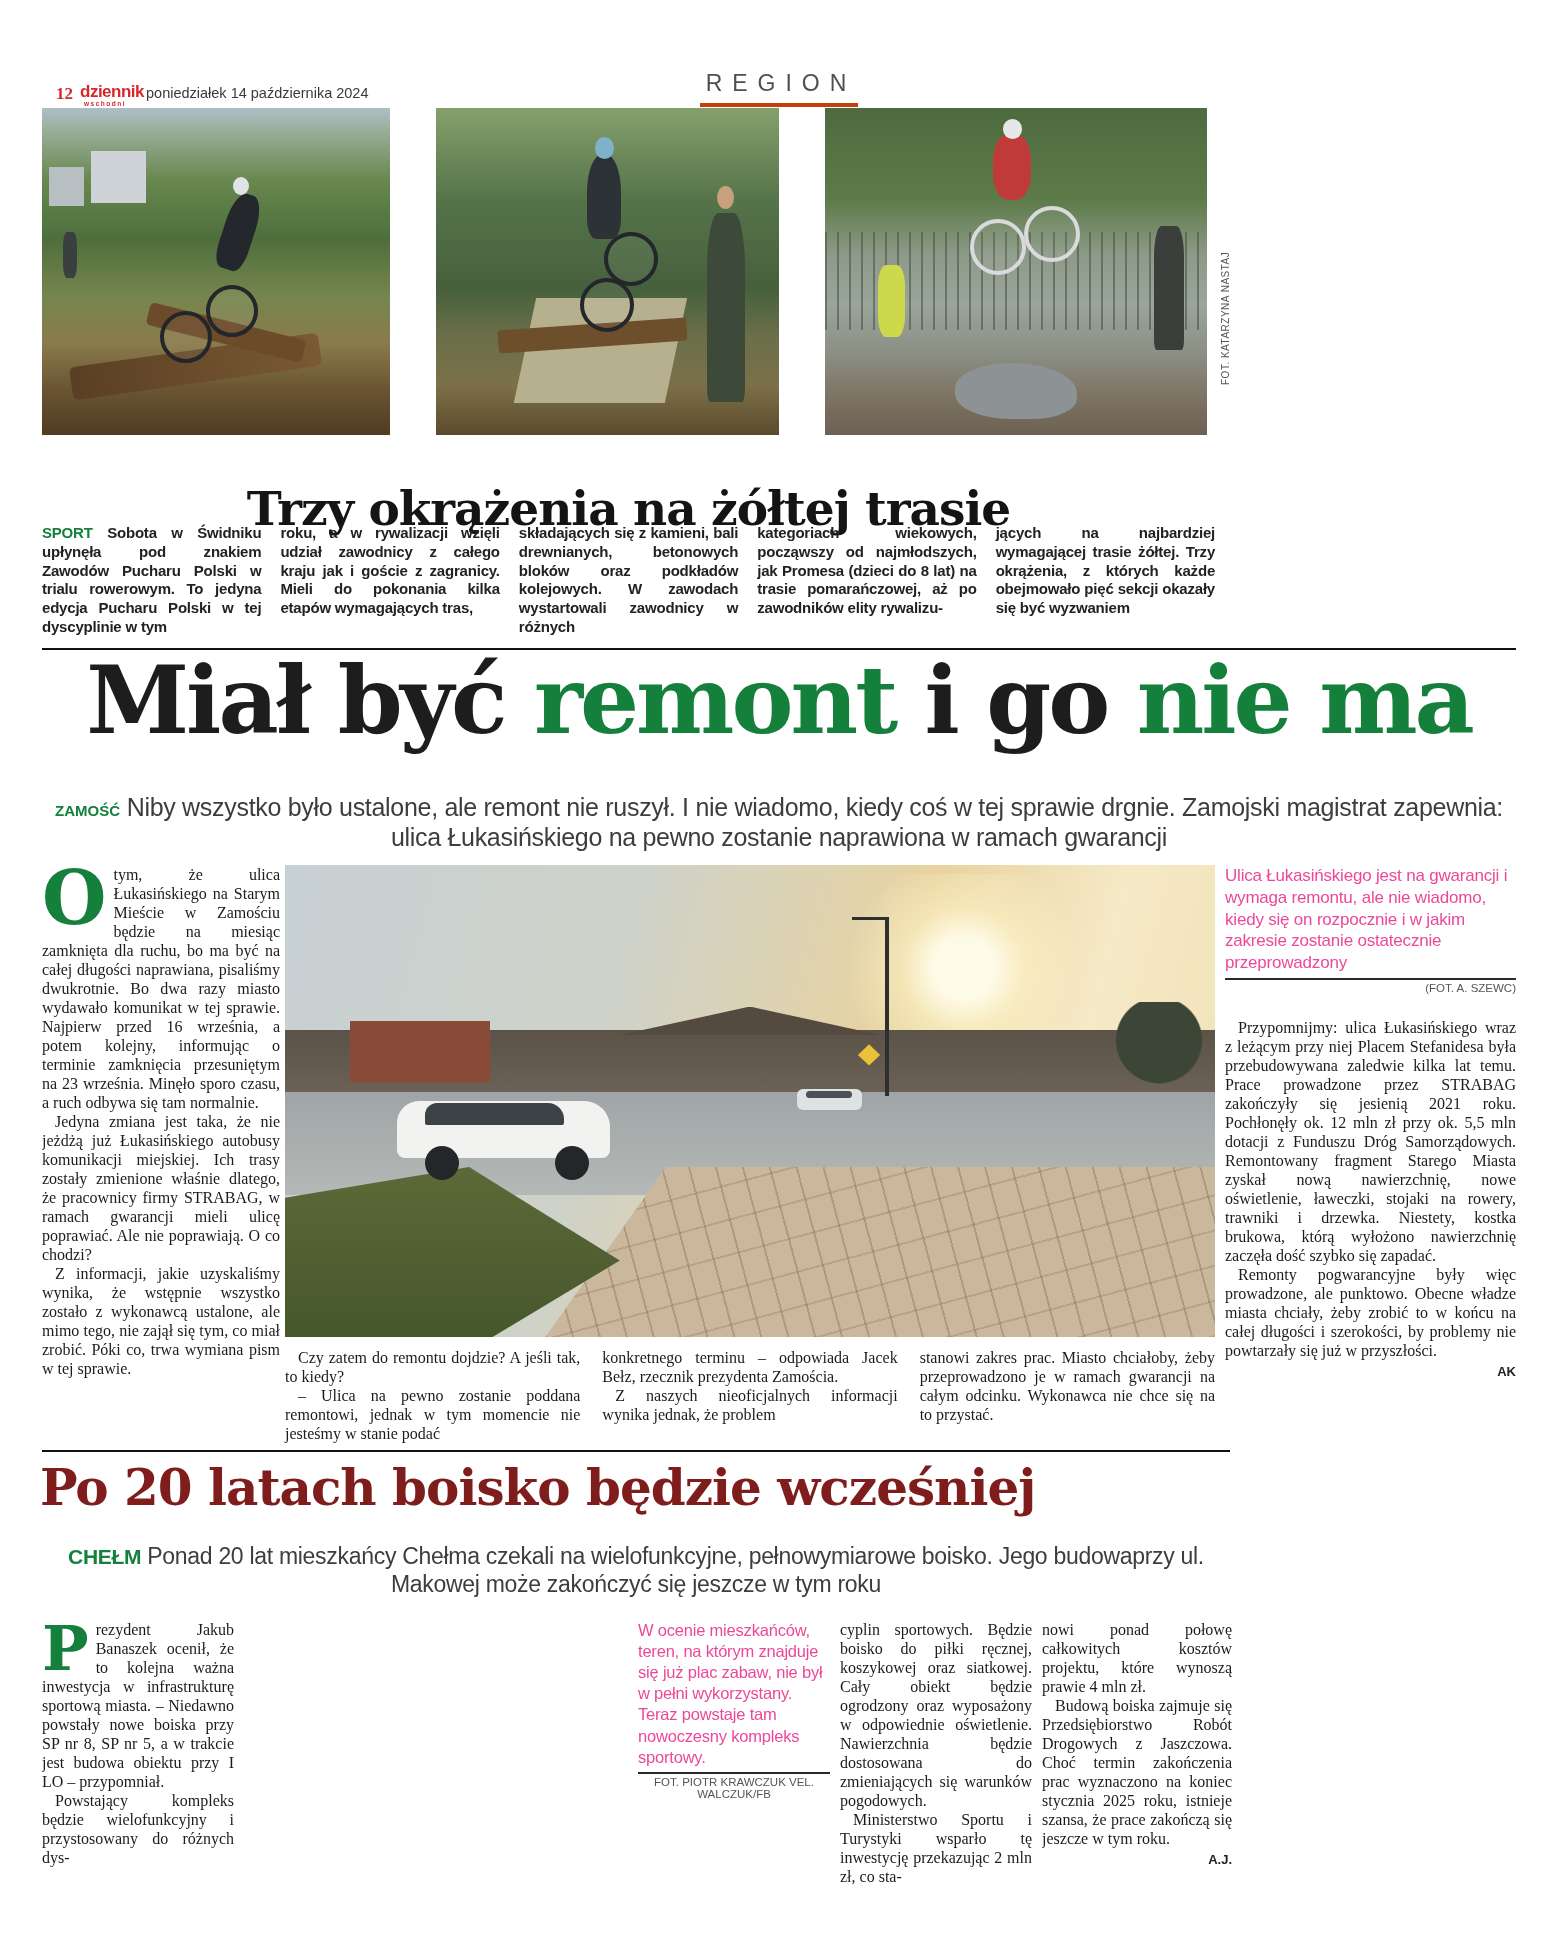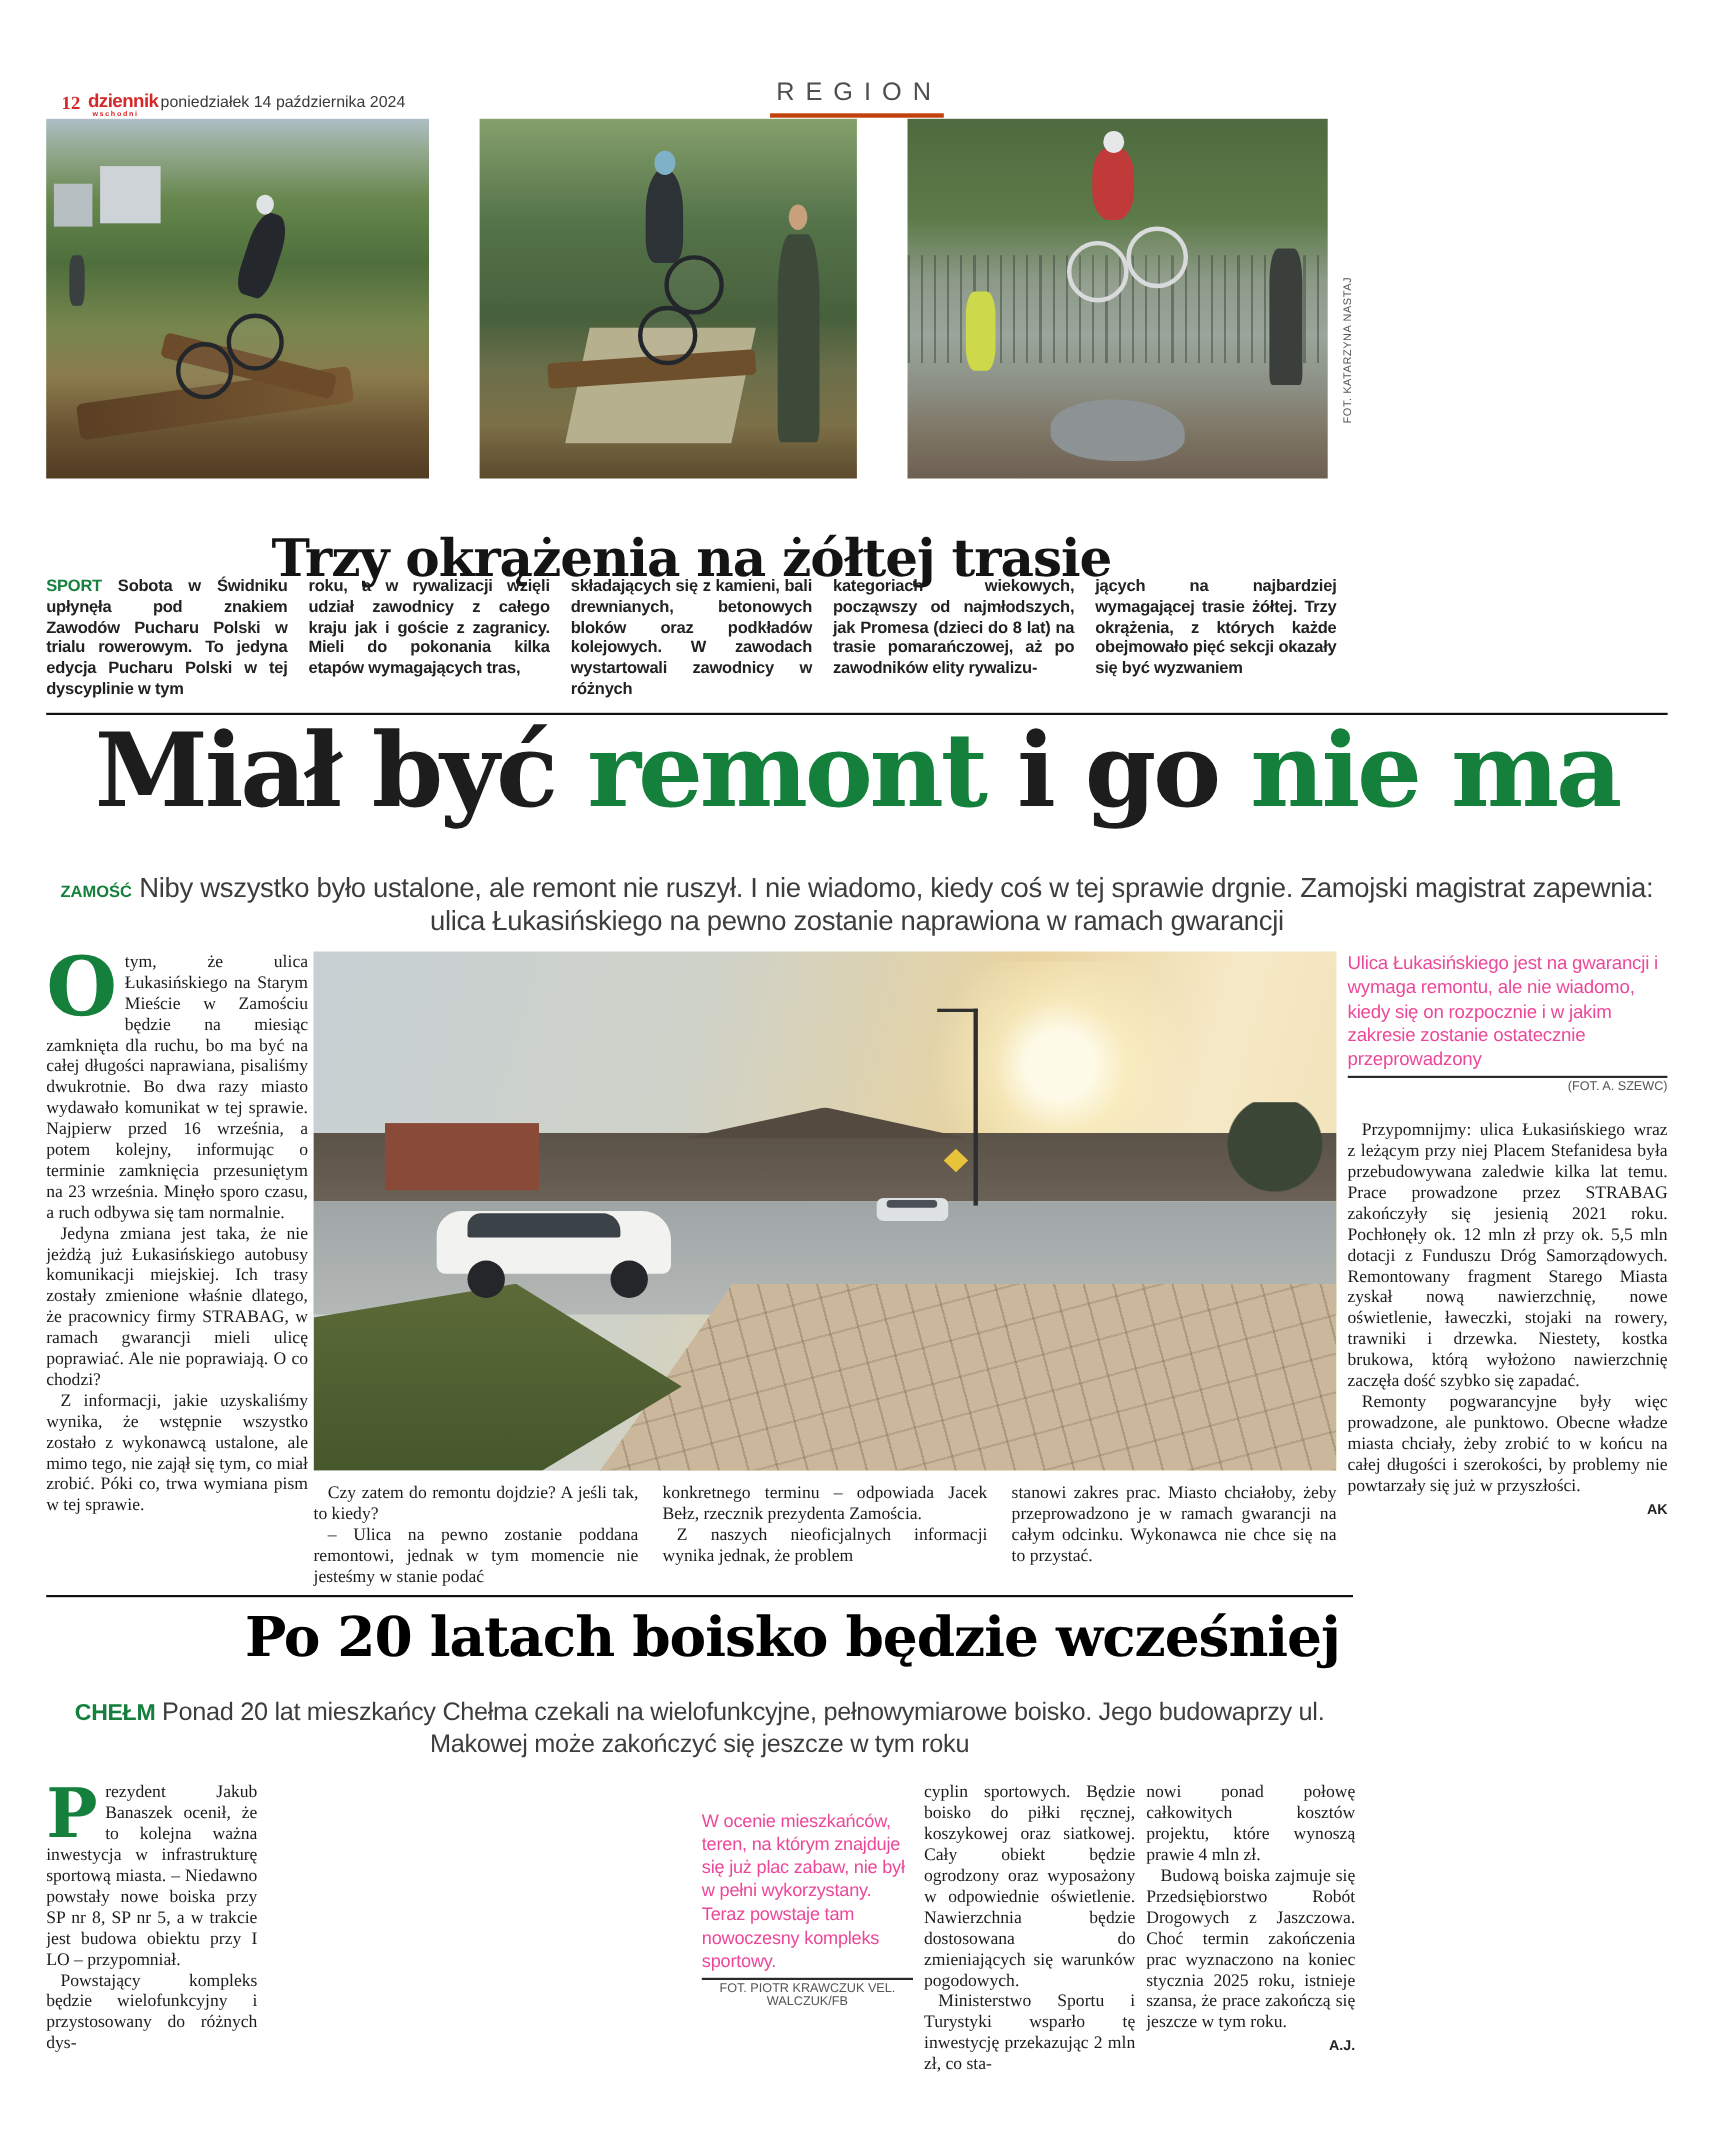--- a/index.html
+++ b/index.html
@@ -57,27 +57,27 @@
           background:linear-gradient(105deg,#c7d0d4 0%,#cfd2c8 35%,#e8d3a0 62%,#f6e9c6 80%,#efe0b4 100%);}
   .mright{left:1225px;top:865px;width:291px;height:552px;overflow:hidden;}
   .caption{font:400 17px/1.28 "Liberation Sans",sans-serif;color:#ec4899;letter-spacing:-.2px;}
   .credit{border-top:2px solid #2a2a2a;margin-top:4px;padding-top:2px;text-align:right;
           font:400 11.5px "Liberation Sans",sans-serif;color:#555;}
   .mright .serifgap{margin-top:24px;}
   .mbottom{left:285px;top:1348px;width:930px;display:flex;gap:22px;}
   .mbottom .bc{flex:1;}
 
   
-  .h-chelm{left:30px;top:1458px;width:1188px;text-align:right;
-           font:700 50px/1.2 "DejaVu Serif",serif;color:#000000;letter-spacing:-1px;}
+  .h-chelm{left:40px;top:1458px;width:1188px;text-align:left;
+           font:700 50px/1.2 "DejaVu Serif",serif;color:#7f1d1d;letter-spacing:-1px;}
   .lead2{left:42px;top:1542px;width:1188px;text-align:center;
          font:300 23px/1.22 "Liberation Sans",sans-serif;color:#3d3d3d;letter-spacing:-.3px;}
   .lead2 .tag{font-size:21px;}
   .c1{left:42px;top:1620px;width:192px;height:327px;overflow:hidden;}
-  .c3{left:638px;top:1620px;width:192px;margin-top:26px;}
+  .c3{left:638px;top:1620px;width:192px;}
   .c3 .caption{font-size:16.5px;}
   .c3 .credit{text-align:center;}
   .c4{left:840px;top:1620px;width:192px;height:327px;overflow:hidden;}
   .c5{left:1042px;top:1620px;width:190px;height:327px;overflow:hidden;}
 </style>
 </head>
 <body>
 
 <div class="page">
 

